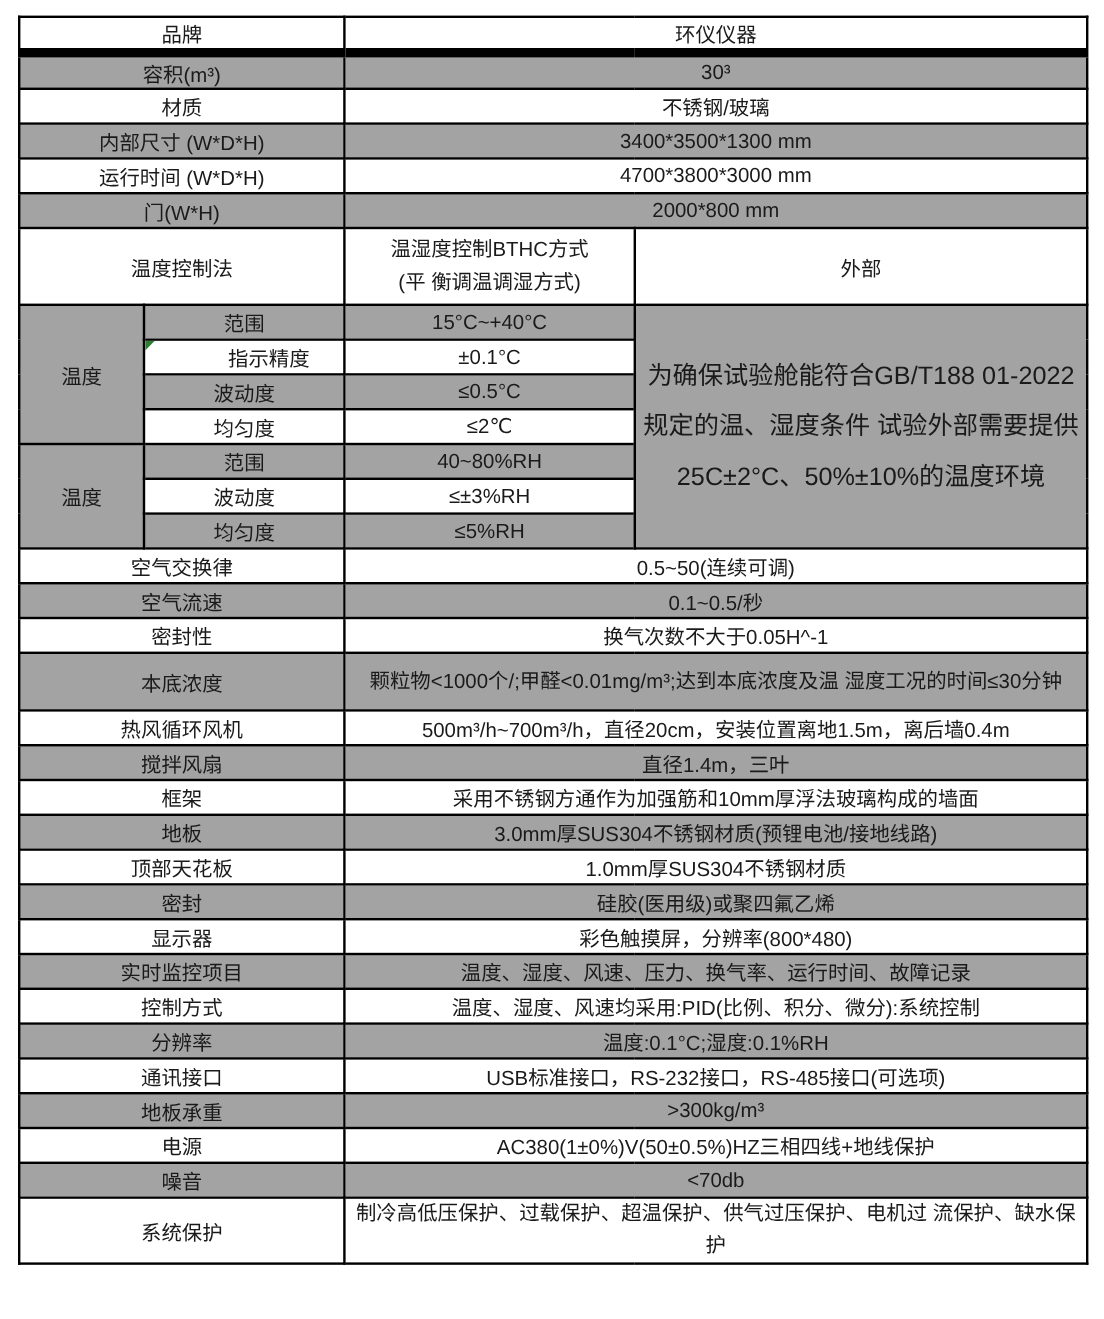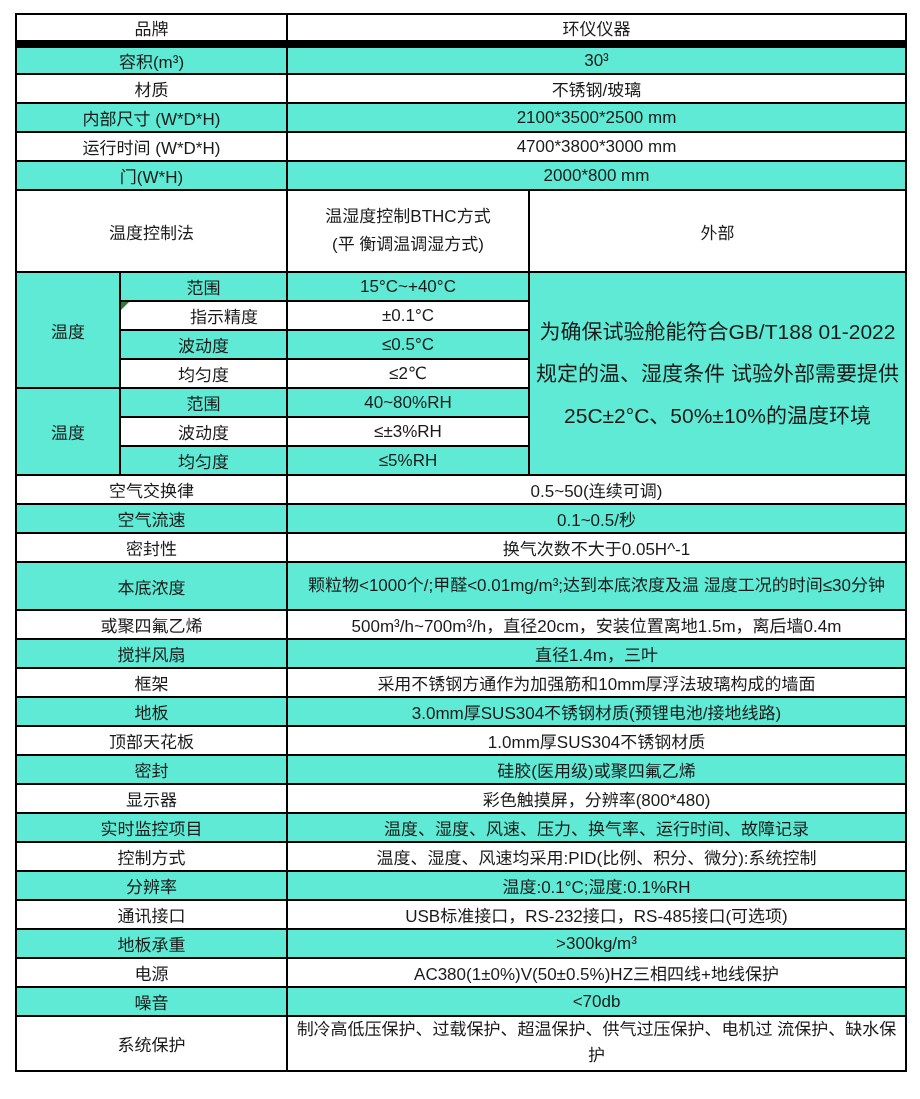--- a/index.html
+++ b/index.html
@@ -2,23 +2,23 @@
 <html lang="zh-CN"><head>
 <meta charset="utf-8">
 <style>
   html,body{margin:0;padding:0;background:#ffffff;}
   body{width:920px;height:1099px;overflow:hidden;
        font-family:"Liberation Sans","DejaVu Sans",sans-serif;color:#1a1a1a;}
   table.spec{border-collapse:collapse;table-layout:fixed;width:890px;margin:13px 0 0 15px;}
   td{border:2px solid #000;text-align:center;vertical-align:middle;
      font-size:17px;padding:0 4px;overflow:hidden;}
   tr.h1{height:29px;}
-  tr.h2{height:82px;}
+  tr.h2{height:64px;}
   tr.hd{height:48px;}
-  td.g{background:#5eead4;}
+  td.g{background:#a3a3a3;}
   tr.thickb td{border-bottom:8px solid #000000;}
   td.method div{line-height:1.65;}
   td.note{font-size:21px;line-height:2.0;padding:0 0;}
   td.wrap2{line-height:1.55;padding:0 6px;}
   td.flagcell{position:relative;padding-left:45px;}
   .corner-flag{position:absolute;top:0;left:0;width:0;height:0;
      border-top:8px solid #2e7d32;border-right:8px solid transparent;}
 </style>
 </head>
 <body>
@@ -39,21 +39,21 @@
   <tr class="h1">
     <td colspan="2" class="g">容积(m³)</td>
     <td colspan="2" class="g">30³</td>
   </tr>
   <tr class="h1">
     <td colspan="2">材质</td>
     <td colspan="2">不锈钢/玻璃</td>
   </tr>
   <tr class="h1">
     <td colspan="2" class="g">内部尺寸 (W*D*H)</td>
-    <td colspan="2" class="g">2100*3500*2500 mm</td>
+    <td colspan="2" class="g">3400*3500*1300 mm</td>
   </tr>
   <tr class="h1">
     <td colspan="2">运行时间 (W*D*H)</td>
     <td colspan="2">4700*3800*3000 mm</td>
   </tr>
   <tr class="h1">
     <td colspan="2" class="g">门(W*H)</td>
     <td colspan="2" class="g">2000*800 mm</td>
   </tr>
 
@@ -112,21 +112,21 @@
   </tr>
   <tr class="h1">
     <td colspan="2">密封性</td>
     <td colspan="2">换气次数不大于0.05H^-1</td>
   </tr>
   <tr class="hd">
     <td colspan="2" class="g">本底浓度</td>
     <td colspan="2" class="g wrap2">颗粒物&lt;1000个/;甲醛&lt;0.01mg/m³;达到本底浓度及温 湿度工况的时间≤30分钟</td>
   </tr>
   <tr class="h1">
-    <td colspan="2">或聚四氟乙烯</td>
+    <td colspan="2">热风循环风机</td>
     <td colspan="2">500m³/h~700m³/h，直径20cm，安装位置离地1.5m，离后墙0.4m</td>
   </tr>
   <tr class="h1">
     <td colspan="2" class="g">搅拌风扇</td>
     <td colspan="2" class="g">直径1.4m，三叶</td>
   </tr>
   <tr class="h1">
     <td colspan="2">框架</td>
     <td colspan="2">采用不锈钢方通作为加强筋和10mm厚浮法玻璃构成的墙面</td>
   </tr>

